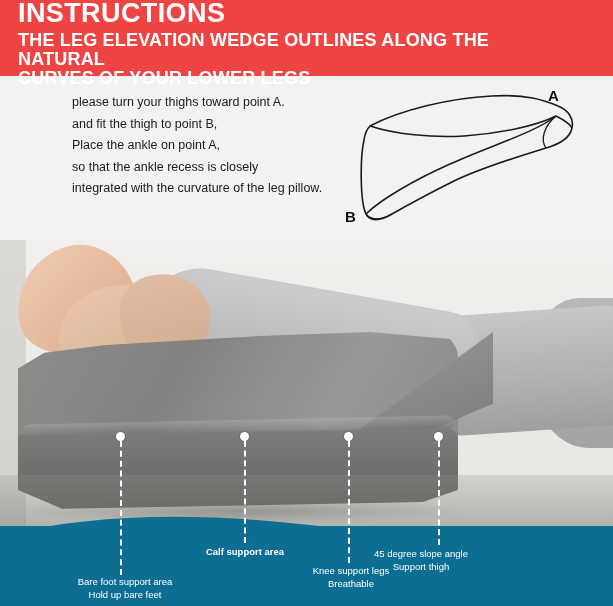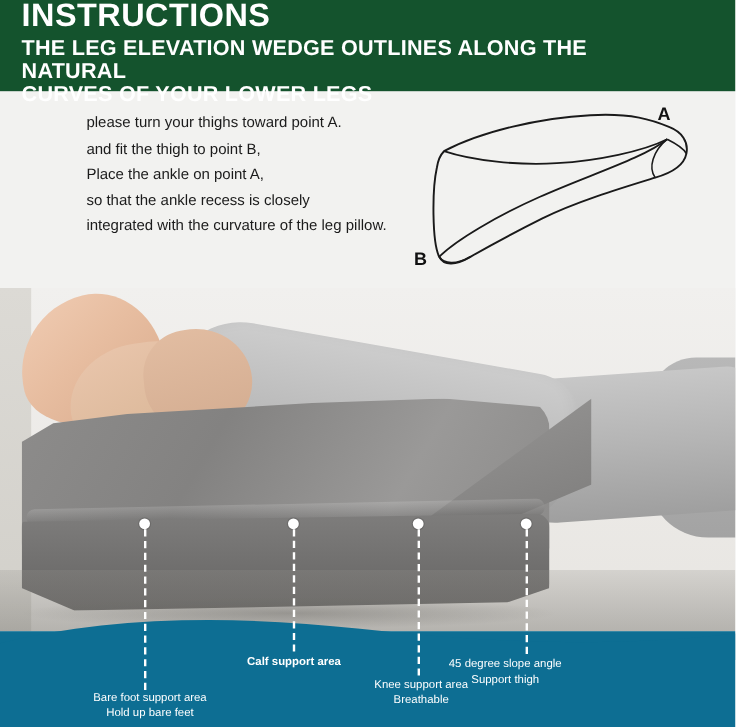--- a/index.html
+++ b/index.html
@@ -17,21 +17,21 @@
     overflow: hidden;
     background: #f2f2f0;
   }
 
   
   .header {
     position: absolute;
     left: 0; top: 0;
     width: 613px;
     height: 76px;
-    background: #14532d;
+    background: #ef4444;
     color: #ffffff;
     box-sizing: border-box;
     padding: 0 0 0 18px;
   }
   .header-title {
     position: absolute;
     left: 18px;
     top: -3px;
     font-size: 27px;
     font-weight: bold;
@@ -314,21 +314,21 @@
 
     <div class="dot" style="left:240px; top:432px;"></div>
     <div class="vline" style="left:244px; top:441px; height:102px;"></div>
     <div class="callout-text" style="left:184px; top:545px; width:122px;font-weight:bold;">
       <div>Calf support area</div>
     </div>
 
     <div class="dot" style="left:344px; top:432px;"></div>
     <div class="vline" style="left:348px; top:441px; height:122px;"></div>
     <div class="callout-text" style="left:292px; top:564px; width:118px;">
-      <div>Knee support area</div>
+      <div>Knee support legs</div>
       <div>Breathable</div>
     </div>
 
     <div class="dot" style="left:434px; top:432px;"></div>
     <div class="vline" style="left:438px; top:441px; height:104px;"></div>
     <div class="callout-text" style="left:358px; top:547px; width:126px;">
       <div>45 degree slope angle</div>
       <div>Support thigh</div>
     </div>
   </div>

